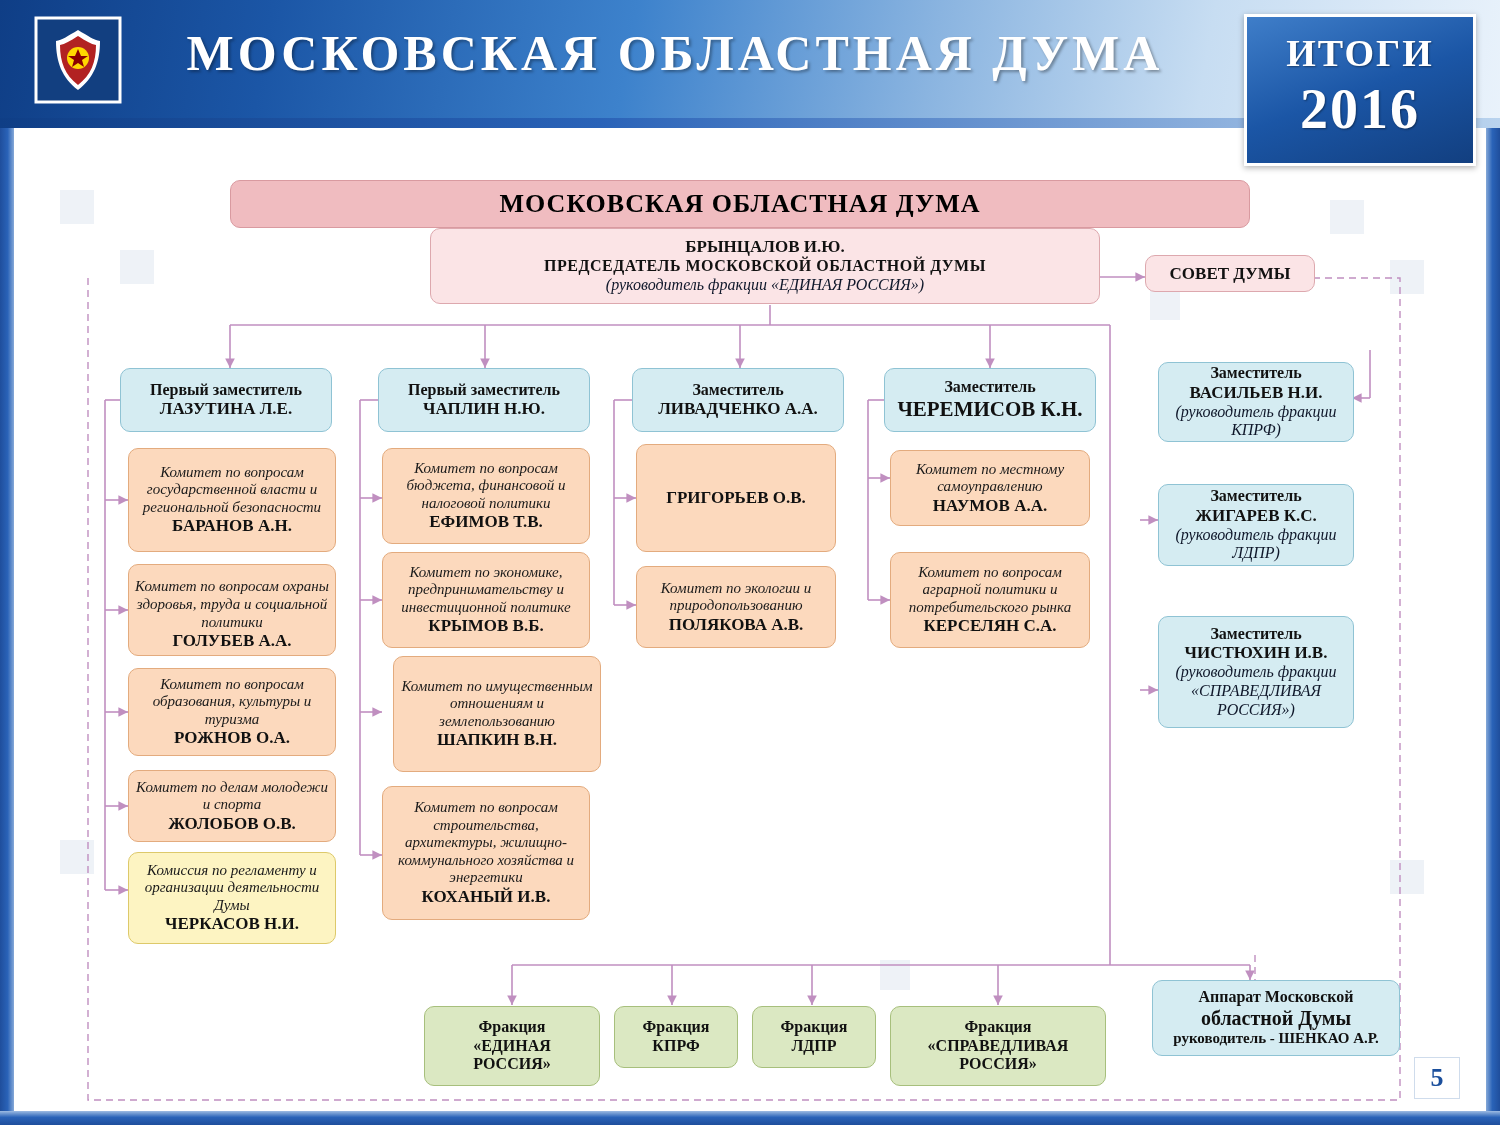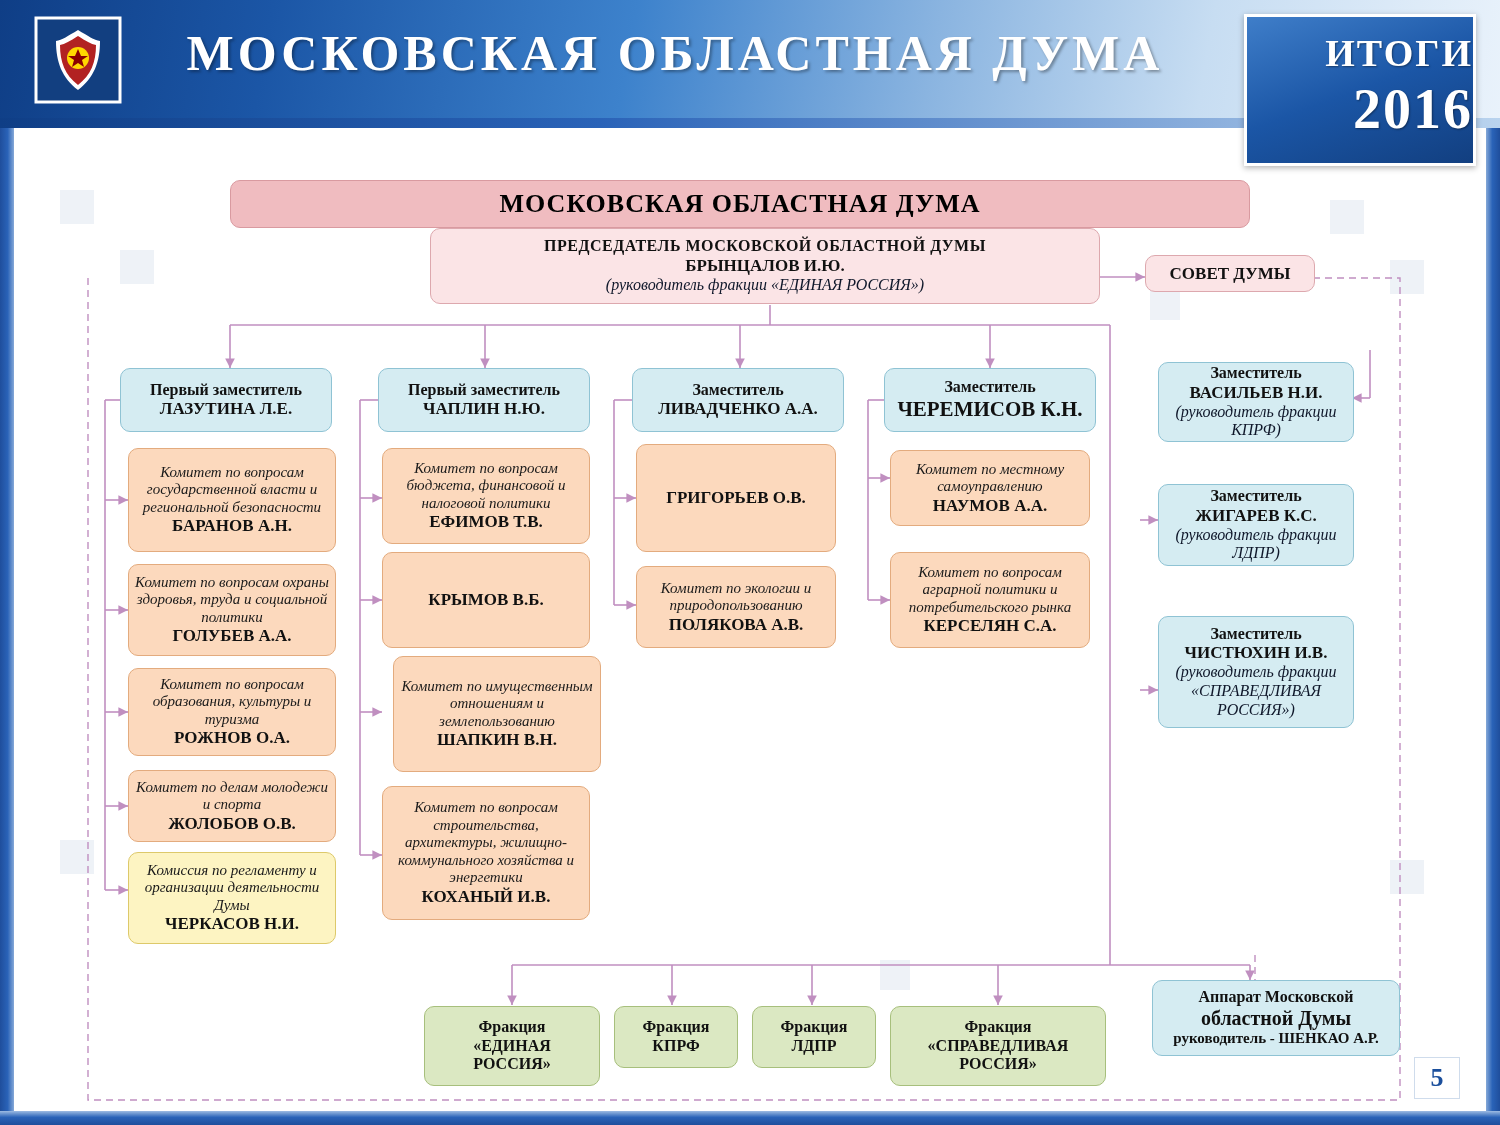--- a/index.html
+++ b/index.html
@@ -68,21 +68,21 @@
   }
 
   .badge {
     position: absolute;
     right: 24px; top: 14px;
     width: 226px; height: 146px;
     background: linear-gradient(160deg,#2f6fc0 0%, #1a4f9e 45%, #0d3madjust 100%);
     background: linear-gradient(160deg,#3f7ec9 0%, #1b56a6 50%, #123f80 100%);
     border: 3px solid #ffffff;
     box-shadow: 0 2px 6px rgba(0,0,0,0.3);
-    text-align: right;
+    text-align: center;
     color: #ffffff;
   }
   .badge .b1 {
     margin-top: 14px;
     font-size: 38px;
     font-weight: bold;
     letter-spacing: 2px;
     text-shadow: 1px 1px 2px rgba(0,0,0,0.4);
   }
   .badge .b2 {
@@ -265,22 +265,22 @@
       <path d="M88,278 L88,1100 L1400,1100 L1400,278 L1145,278"></path>
       <path d="M1255,955 L1255,980"></path>
     </g>
   </svg>
 
   <div class="box pink-head" style="left:230px;top:180px;width:1020px;height:48px;">
     <span class="ln" style="font-weight:bold;font-size:26px;letter-spacing:1px;">МОСКОВСКАЯ  ОБЛАСТНАЯ  ДУМА</span>
   </div>
 
   <div class="box pink-sub" style="left:430px;top:228px;width:670px;height:76px;">
+    <span class="ln bd" style="font-size:17px;">БРЫНЦАЛОВ И.Ю.</span>
     <span class="ln bd" style="font-size:16px;letter-spacing:0.5px;">ПРЕДСЕДАТЕЛЬ  МОСКОВСКОЙ  ОБЛАСТНОЙ  ДУМЫ</span>
-    <span class="ln bd" style="font-size:17px;">БРЫНЦАЛОВ И.Ю.</span>
     <span class="ln sm">(руководитель фракции «ЕДИНАЯ РОССИЯ»)</span>
   </div>
 
   <div class="box pink-plain" style="left:1145px;top:255px;width:170px;height:37px;">
     <span class="ln bd">СОВЕТ ДУМЫ</span>
   </div>
 
   <div class="box teal" style="left:120px;top:368px;width:212px;height:64px;">
     <span class="ln bd" style="font-size:16px;">Первый заместитель</span>
     <span class="ln bd" style="font-size:17px;">ЛАЗУТИНА Л.Е.</span>
@@ -317,21 +317,21 @@
     <span class="ln bd" style="font-size:16px;">Заместитель</span>
     <span class="ln bd" style="font-size:17px;">ЧИСТЮХИН И.В.</span>
     <span class="ln sm">(руководитель фракции «СПРАВЕДЛИВАЯ РОССИЯ»)</span>
   </div>
 
   <div class="box peach" style="left:128px;top:448px;width:208px;height:104px;">
     <span class="ln it">Комитет по вопросам государственной власти и региональной безопасности</span>
     <span class="ln bd">БАРАНОВ А.Н.</span>
   </div>
 
-  <div class="box peach" style="left:128px;top:564px;width:208px;height:92px;">
+  <div class="box peach" style="left:128px;top:564px;width:208px;height:92px;justify-content:flex-end;">
     <span class="ln it">Комитет по вопросам охраны здоровья, труда и социальной политики</span>
     <span class="ln bd">ГОЛУБЕВ А.А.</span>
   </div>
 
   <div class="box peach" style="left:128px;top:668px;width:208px;height:88px;">
     <span class="ln it">Комитет по вопросам образования, культуры и туризма</span>
     <span class="ln bd">РОЖНОВ О.А.</span>
   </div>
 
   <div class="box peach" style="left:128px;top:770px;width:208px;height:72px;">
@@ -343,20 +343,21 @@
     <span class="ln it">Комиссия по регламенту и организации деятельности Думы</span>
     <span class="ln bd">ЧЕРКАСОВ Н.И.</span>
   </div>
 
   <div class="box peach" style="left:382px;top:448px;width:208px;height:96px;">
     <span class="ln it">Комитет по вопросам бюджета, финансовой и налоговой политики</span>
     <span class="ln bd">ЕФИМОВ Т.В.</span>
   </div>
 
   <div class="box peach" style="left:382px;top:552px;width:208px;height:96px;">
+    <span class="ln it">Комитет по экономике, предпринимательству и инвестиционной политике</span>
     <span class="ln bd">КРЫМОВ В.Б.</span>
   </div>
 
   <div class="box peach" style="left:393px;top:656px;width:208px;height:116px;">
     <span class="ln it">Комитет по имущественным отношениям и землепользованию</span>
     <span class="ln bd">ШАПКИН В.Н.</span>
   </div>
 
   <div class="box peach" style="left:382px;top:786px;width:208px;height:134px;">
     <span class="ln it">Комитет по вопросам строительства, архитектуры, жилищно-коммунального хозяйства и энергетики</span>

